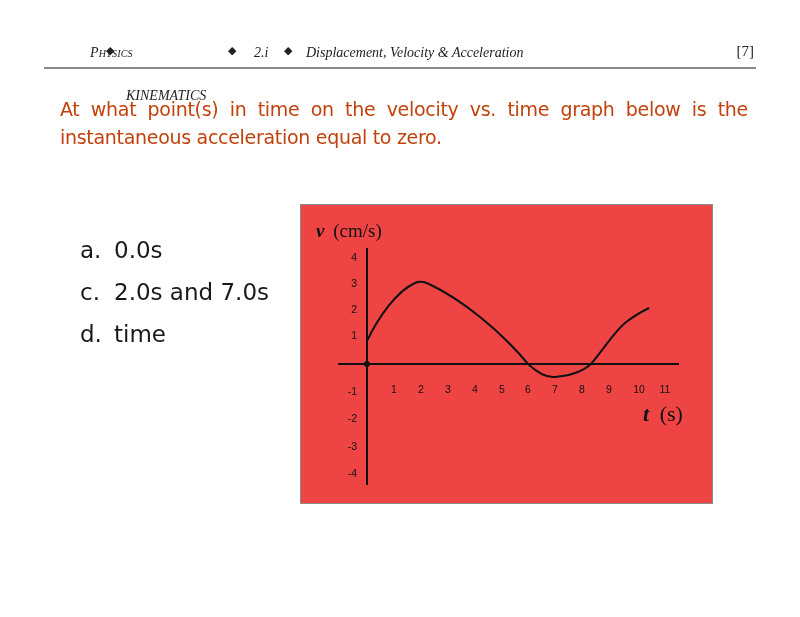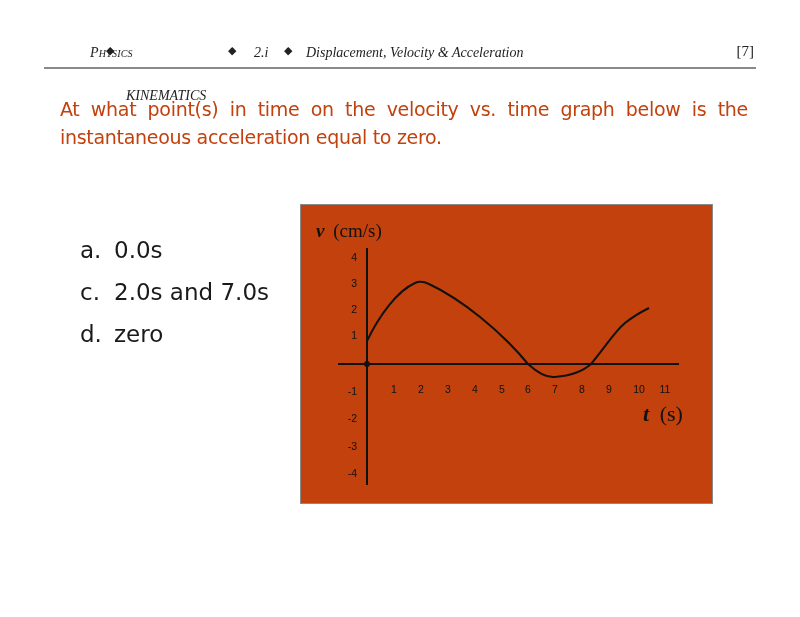--- a/index.html
+++ b/index.html
@@ -12,21 +12,21 @@
   .header .pageno { position: absolute; right: 2px; top: 1px; font-style: normal; font-size: 15px; }
   .header-rule { position: absolute; left: 44px; top: 67px; width: 712px; height: 2px; background: #8a8a8a; }
   .question { position: absolute; left: 60px; top: 95px; width: 688px;
               font-family: "DejaVu Sans", sans-serif; font-size: 19px; line-height: 28px;
               text-align: justify; text-align-last: left; color: #c2410c; letter-spacing: -0.3px; }
   .options { position: absolute; left: 80px; top: 224px; font-family: "DejaVu Sans", sans-serif;
              font-size: 23px; color: #1a1a1a; margin-top: 11px; }
   .option { position: relative; height: 42px; line-height: 30px; white-space: nowrap; cursor: pointer; }
   .option .letter { display: inline-block; width: 34px; }
   .chart-box { position: absolute; left: 300px; top: 204px; width: 411px; height: 298px;
-               border: 1.5px solid #8a8a8a; background: #c2410c; }
+               border: 1.5px solid #8a8a8a; background: #ef4444; }
   .chart-box svg { position: absolute; left: -300px; top: -204px; }
   .lbl { font-family: "Liberation Sans", sans-serif; font-size: 10.5px; fill: #111; }
   .axis-title { font-family: "Liberation Serif", serif; fill: #111; }
 </style>
 </head>
 <body>
 
 <div class="header">
   <span class="crumb sc" style="left:0;">Physics</span>
   <span class="bullet" style="left:62px;">◆</span>
@@ -42,21 +42,21 @@
 <div class="question">At what point(s) in time on the velocity vs. time graph below is the instantaneous acceleration equal to zero.</div>
 
 <div class="options">
   <div class="option">
     <span class="letter">a.</span><span>0.0s</span>
   </div>
   <div class="option">
     <span class="letter">c.</span><span>2.0s and 7.0s</span>
   </div>
   <div class="option">
-    <span class="letter">d.</span><span>zero</span>
+    <span class="letter">d.</span><span>time</span>
   </div>
 </div>
 
 <div class="chart-box">
   <svg width="800" height="617" viewBox="0 0 800 617">
 
     <text class="axis-title" x="315" y="236" font-size="19">
       <tspan font-weight="bold" font-style="italic">v</tspan>
       <tspan dx="4">(cm/s)</tspan>
     </text>

